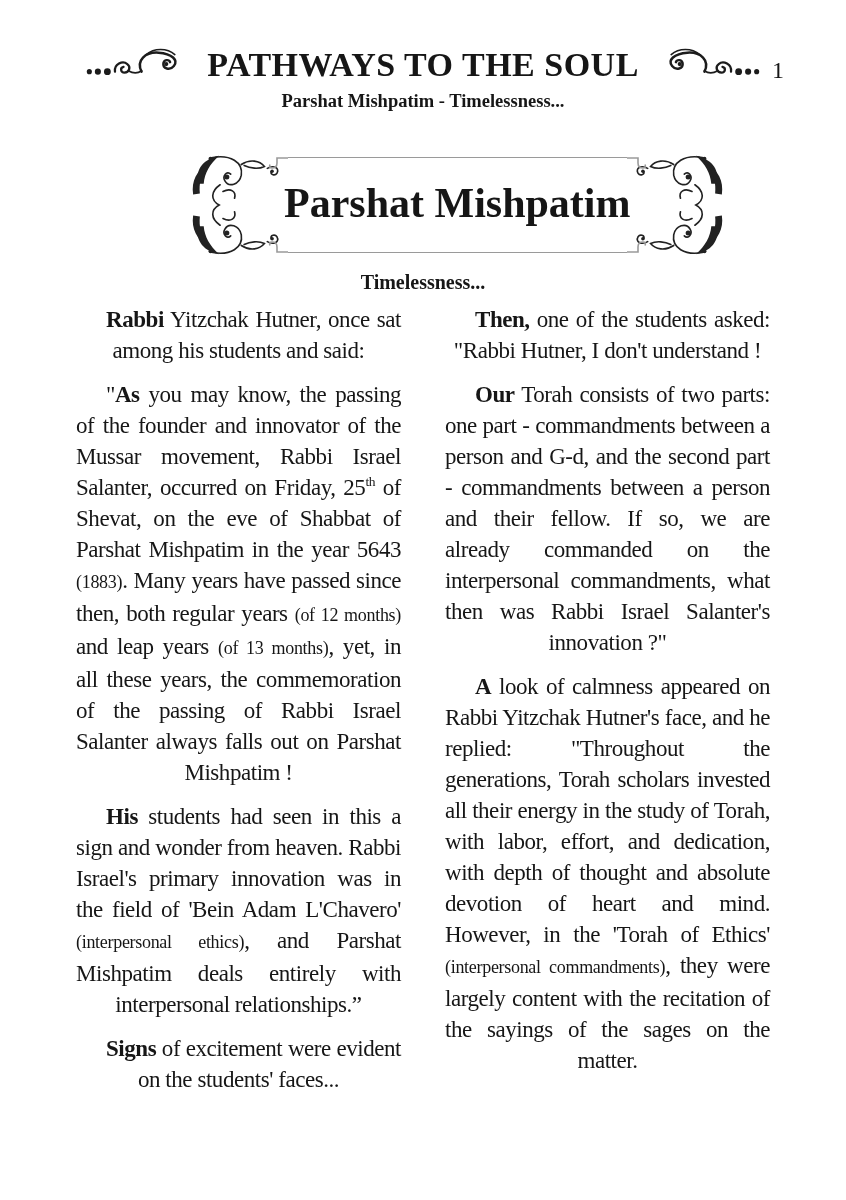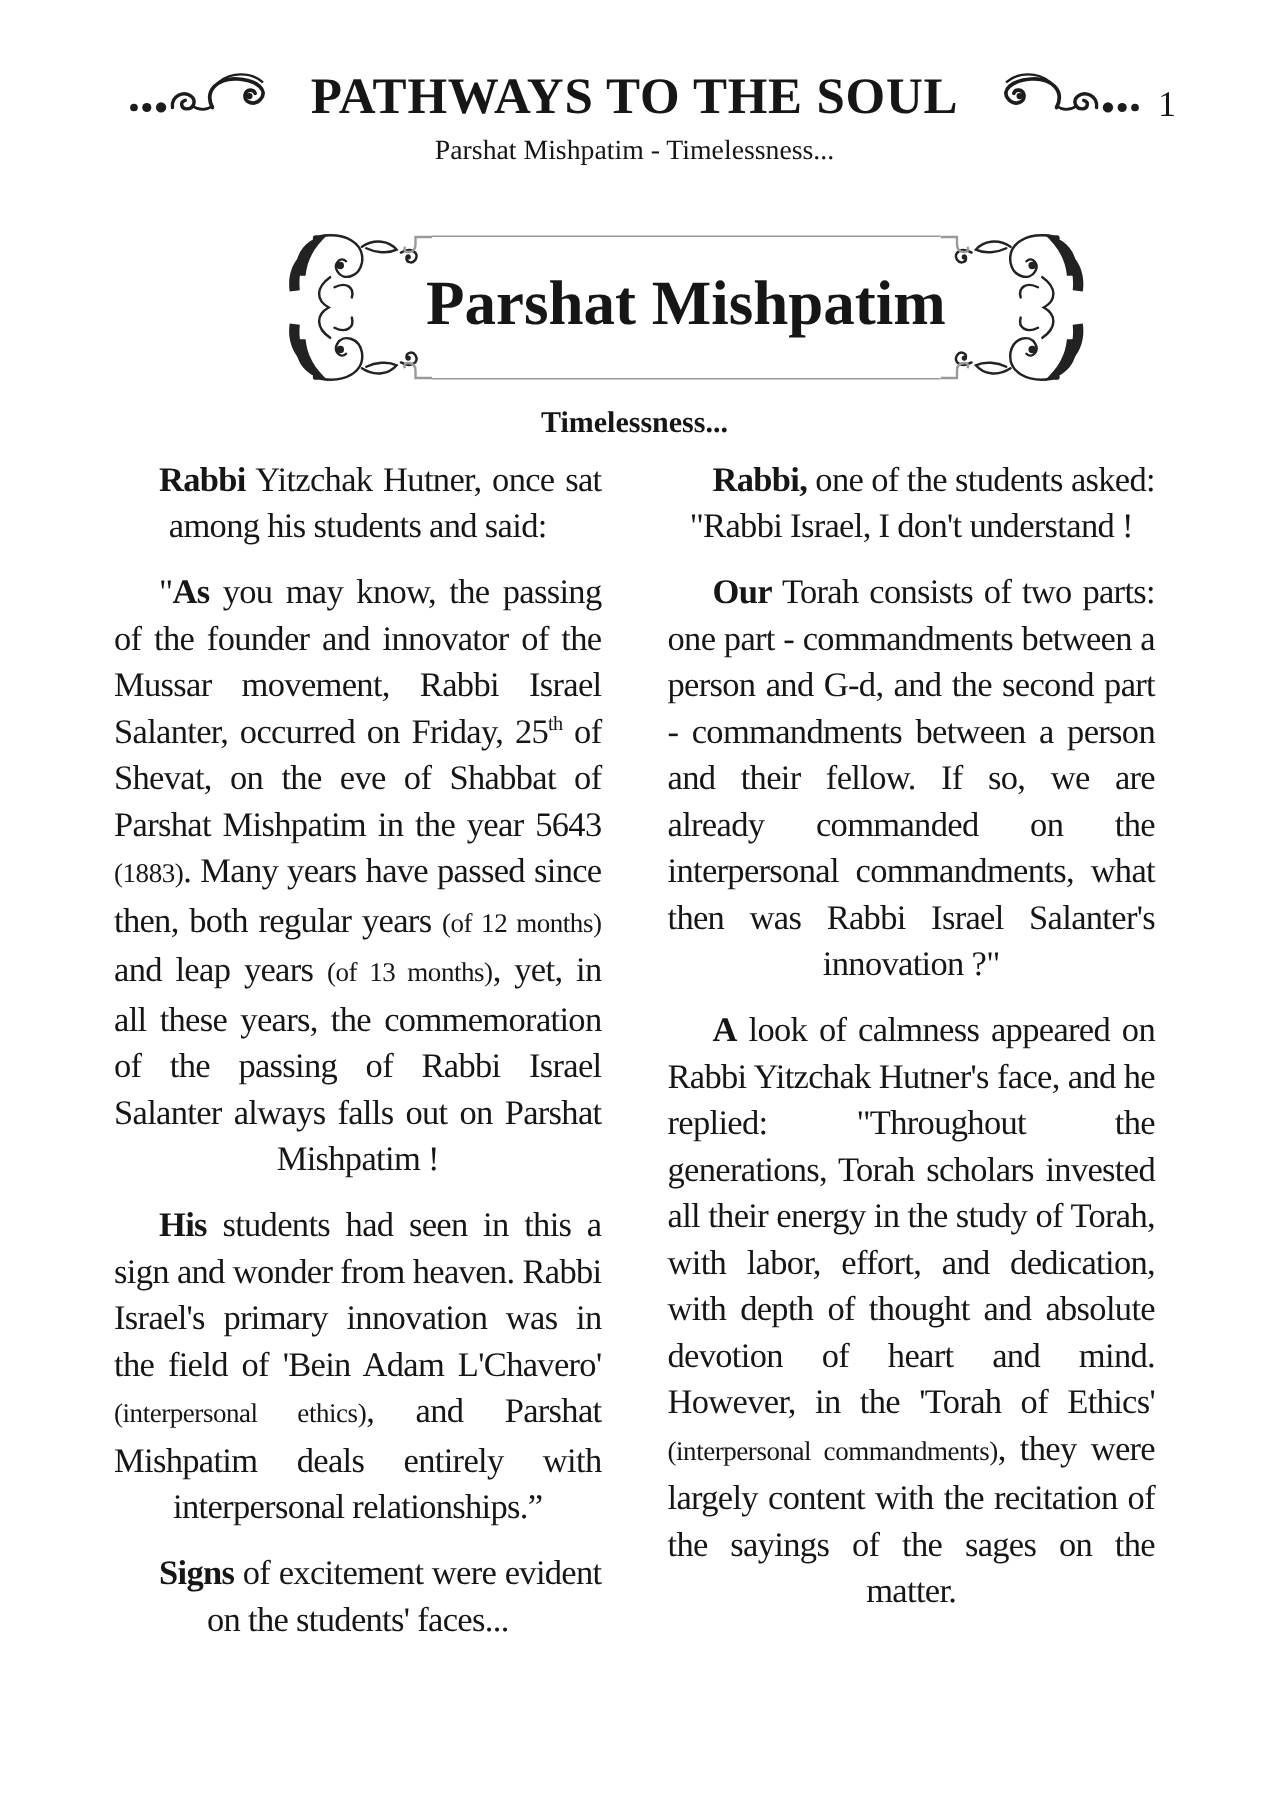--- a/index.html
+++ b/index.html
@@ -19,21 +19,21 @@
   }
   .header{
     margin-top:46px;
     display:flex;justify-content:center;align-items:center;gap:3px;
   }
   .htitle{
     font-size:34px;font-weight:700;letter-spacing:.5px;white-space:nowrap;
   }
   .hflourish{flex:none;}
   .subtitle{
-    text-align:center;font-size:18.5px;font-weight:400;margin-top:7px;
+    text-align:center;font-size:18.5px;font-weight:700;margin-top:7px;
   }
   
   .banner{
     width:466px;height:106px;margin:40px auto 0;
     display:flex;align-items:stretch;
   }
   .banner-ornament{flex:none;}
   .banner-center{
     flex:1;position:relative;
     display:flex;align-items:center;justify-content:flex-end;
@@ -196,19 +196,19 @@
   <div class="heading">Timelessness...</div>
 
   <div class="columns">
     <div class="col">
         <p class="para"><span class="b">Rabbi</span><span class="n"> Yitzchak Hutner, once sat among his students and said:</span></p>
         <p class="para"><span class="n">"</span><span class="b">As</span><span class="n"> you may know, the passing of the founder and innovator of the Mussar movement, Rabbi Israel Salanter, occurred on Friday, 25</span><sup>th</sup><span class="n"> of Shevat, on the eve of Shabbat of Parshat Mishpatim in the year 5643 </span><span class="sm">(1883)</span><span class="n">. Many years have passed since then, both regular years </span><span class="sm">(of 12 months)</span><span class="n"> and leap years </span><span class="sm">(of 13 months)</span><span class="n">, yet, in all these years, the commemoration of the passing of Rabbi Israel Salanter always falls out on Parshat Mishpatim !</span></p>
         <p class="para"><span class="b">His</span><span class="n"> students had seen in this a sign and wonder from heaven. Rabbi Israel's primary innovation was in the field of 'Bein Adam L'Chavero' </span><span class="sm">(interpersonal ethics)</span><span class="n">, and Parshat Mishpatim deals entirely with interpersonal relationships.”</span></p>
         <p class="para"><span class="b">Signs</span><span class="n"> of excitement were evident on the students' faces...</span></p>
       </div>
     <div class="col">
-        <p class="para"><span class="b">Rabbi,</span><span class="n"> one of the students asked: "Rabbi Israel, I don't understand !</span></p>
+        <p class="para"><span class="b">Then,</span><span class="n"> one of the students asked: "Rabbi Hutner, I don't understand !</span></p>
         <p class="para"><span class="b">Our</span><span class="n"> Torah consists of two parts: one part - commandments between a person and G-d, and the second part - commandments between a person and their fellow. If so, we are already commanded on the interpersonal commandments, what then was Rabbi Israel Salanter's innovation ?"</span></p>
         <p class="para"><span class="b">A</span><span class="n"> look of calmness appeared on Rabbi Yitzchak Hutner's face, and he replied: "Throughout the generations, Torah scholars invested all their energy in the study of Torah, with labor, effort, and dedication, with depth of thought and absolute devotion of heart and mind. However, in the 'Torah of Ethics' </span><span class="sm">(interpersonal commandments)</span><span class="n">, they were largely content with the recitation of the sayings of the sages on the matter.</span></p>
       </div>
   </div>
 
 </div>
 
 </body></html>

